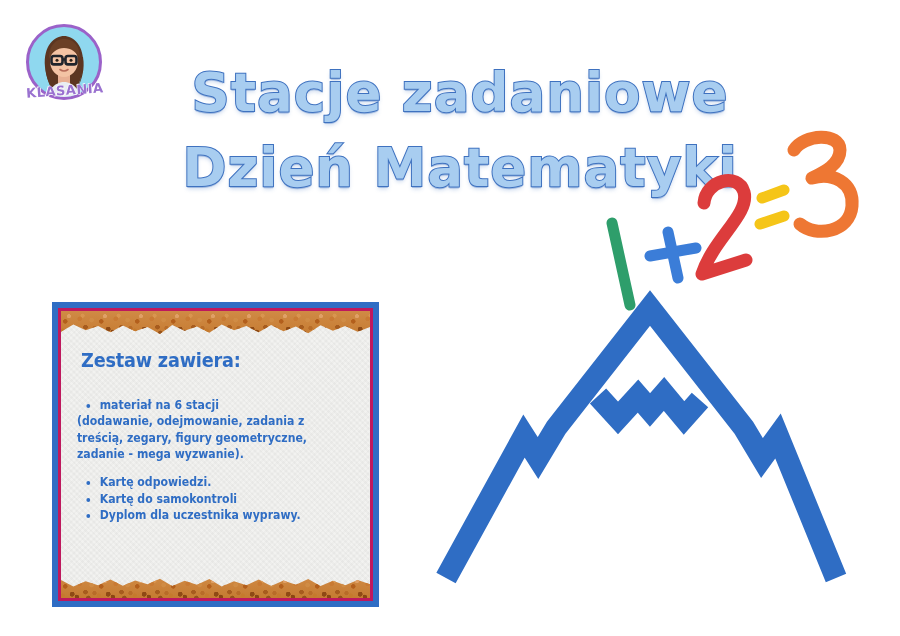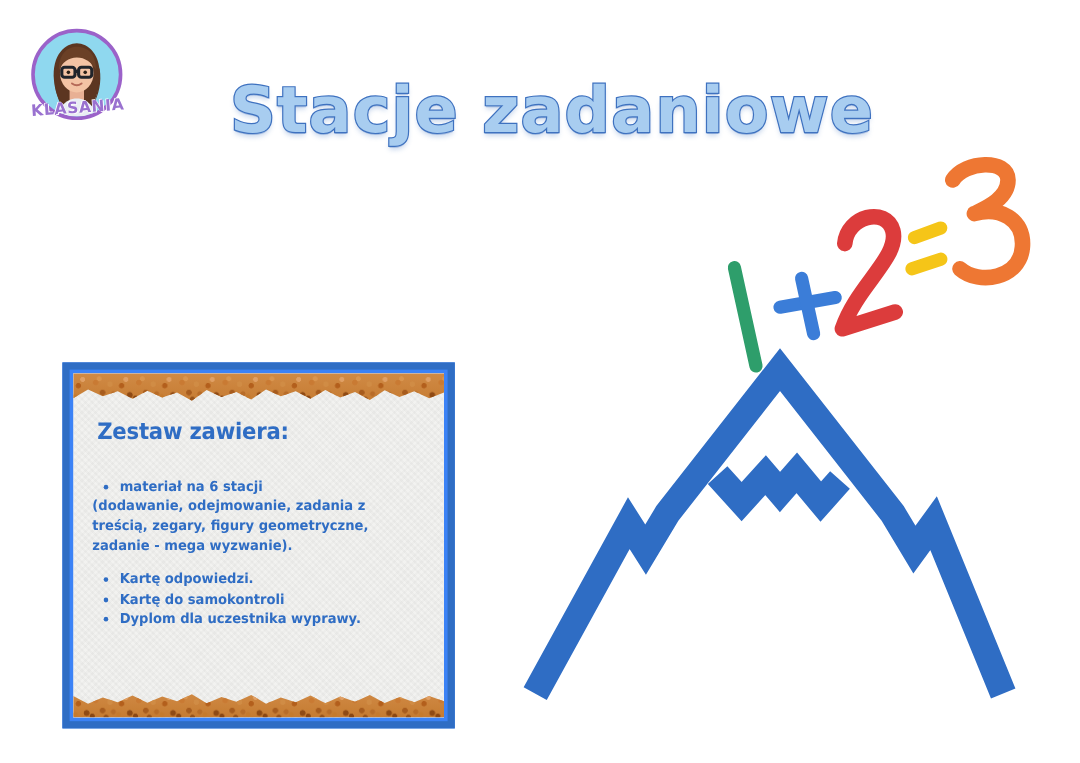--- a/index.html
+++ b/index.html
@@ -98,21 +98,21 @@
     height: 330px;
   }
 
   
   .info-card {
     position: absolute;
     left: 52px;
     top: 302px;
     width: 327px;
     height: 305px;
-    background: #3b82f6;
+    background: #be185d;
     border: 6px solid #2f6dc4;
     box-sizing: border-box;
     padding: 3px;
   }
   .card-inner {
     position: relative;
     width: 100%;
     height: 100%;
     background:
       repeating-linear-gradient(45deg,
@@ -239,20 +239,21 @@
         <path d="M31 42.5 Q35 45.6 39 42.5" stroke="#b56a58" stroke-width="1.6" fill="none" stroke-linecap="round"></path>
 
         <path d="M22 62 C26 57, 30 55, 35 55 C40 55, 44 57, 48 62 L50 70 L20 70 Z" fill="#e9eef3"></path>
       </svg>
     </div>
     <div class="logo-word">KLASANIA</div>
   </div>
 
   <div class="title-block">
     <span class="bubble-line l1">Stacje zadaniowe</span>
+    <span class="bubble-line l2">Dzień Matematyki</span>
   </div>
 
   <div class="equation">
     <svg width="300" height="190" viewBox="0 0 300 190">
       <g fill="none" stroke-linecap="round" stroke-linejoin="round">
 
         <path d="M24 95 L42 177" stroke="#2e9e6b" stroke-width="11"></path>
 
         <path d="M62 128 L108 120" stroke="#3b7dd8" stroke-width="11"></path>
         <path d="M80 104 L90 150" stroke="#3b7dd8" stroke-width="11"></path>

